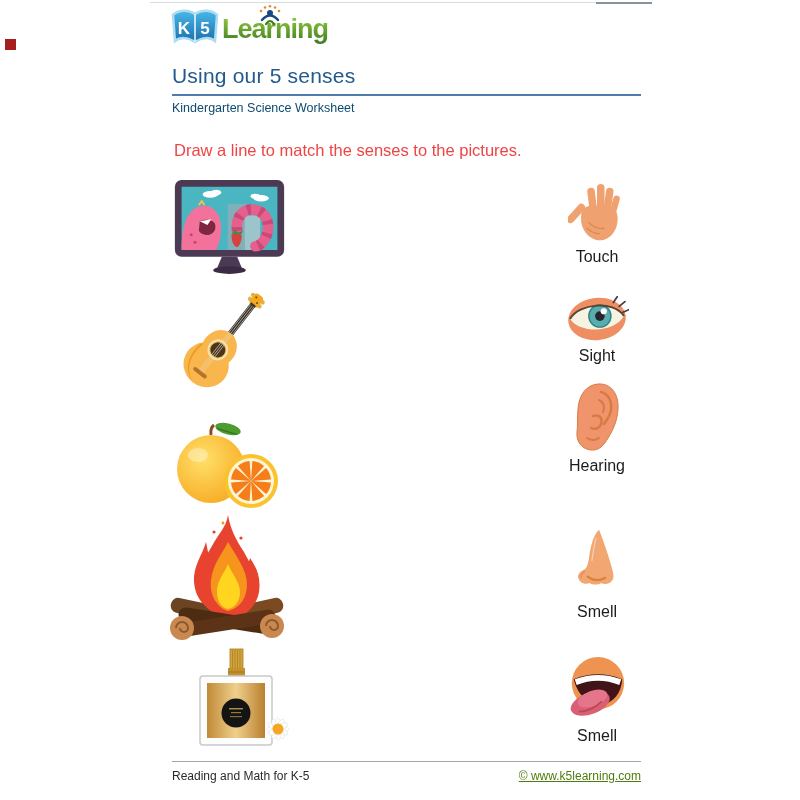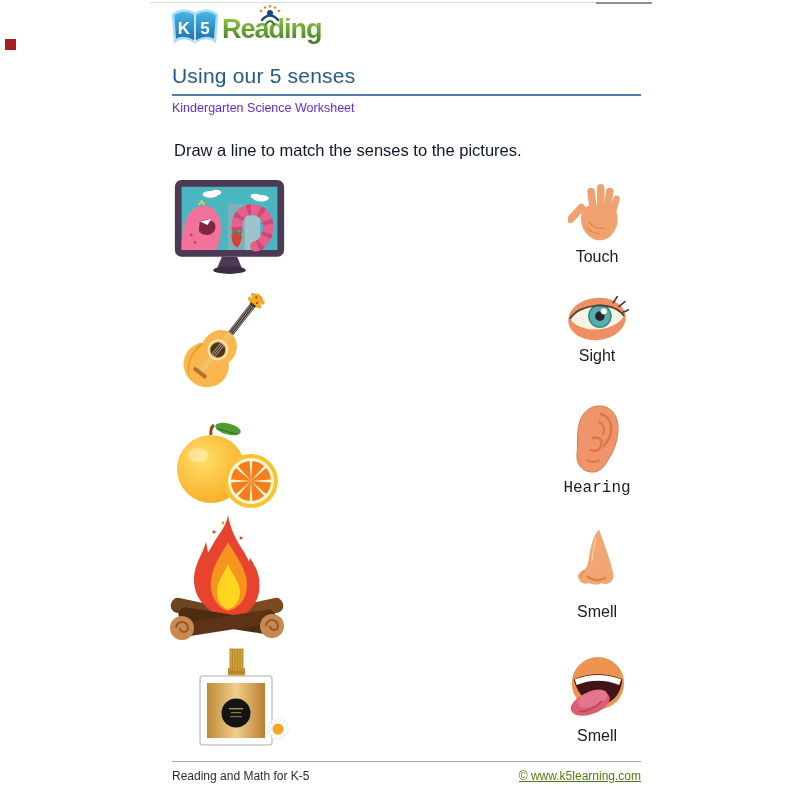--- a/index.html
+++ b/index.html
@@ -15,38 +15,38 @@
   
   .logo{top:8px;left:170px;display:flex;align-items:flex-start;height:42px;}
   .logo-learning{font-size:27px;font-weight:800;letter-spacing:-1px;line-height:38px;
     background:linear-gradient(#8cc63f 20%,#3e7a1e 90%);-webkit-background-clip:text;
     background-clip:text;color:transparent;margin-left:2px;position:relative;top:2px;}
   .logo-person{position:absolute;left:87px;top:-4px;}
 
   
   .title{top:64px;left:172px;font-size:21px;font-weight:normal;color:#235a8c;letter-spacing:.2px;}
   .title-rule{top:94px;left:172px;width:469px;height:2px;background:#4f7cab;}
-  .subtitle{top:101px;left:172px;font-size:12.5px;color:#6d28d9;}
-  .instruction{top:141px;left:174px;font-size:16.5px;color:#0f172a;}
+  .subtitle{top:101px;left:172px;font-size:12.5px;color:#0c4a6e;}
+  .instruction{top:141px;left:174px;font-size:16.5px;color:#ef4444;}
 
   
   .pic{display:block;}
   .pic-tv{top:179px;left:172px;}
   .pic-guitar{top:282px;left:176px;}
   .pic-orange{top:419px;left:167px;}
   .pic-fire{top:512px;left:162px;}
   .pic-perfume{top:643px;left:186px;}
 
   
   .sense{left:550px;width:94px;text-align:center;}
   .sense svg{display:block;margin:0 auto;}
   .sense-label{font-size:16px;color:#1c1c1c;margin-top:3px;}
   .sense-touch{top:183px;}
   .sense-sight{top:292px;}
-  .sense-hearing{top:404px;font-family:Liberation Mono, monospace;}
+  .sense-hearing{top:382px;}
   .sense-smell{top:520px;text-align:center;}
   .sense-taste{top:654px;}
 
   
   .footer-rule{top:761px;left:172px;width:469px;height:1px;background:#a6a6a6;}
   .footer-row{top:769px;left:172px;width:469px;display:flex;justify-content:space-between;align-items:flex-start;gap:41px;}
   .footer-left{font-size:12px;color:#2b2b2b;}
   .footer-link{font-size:12px;color:#4d7c0f;text-decoration:underline;cursor:pointer;}
 </style>
 </head>
@@ -64,21 +64,21 @@
         <linearGradient id="bookblue" x1="0" y1="0" x2="0" y2="1">
           <stop offset="0" stop-color="#49b8e8"></stop>
             <stop offset="1" stop-color="#1b6fae"></stop>
         </linearGradient>
       </defs>
       <path d="M25,6 C18,1 8,2 3,7 L5,33 C10,29 18,29 25,34 C32,29 40,29 45,33 L47,7 C42,2 32,1 25,6 Z" fill="url(#bookblue)" stroke="#aadcf2" stroke-width="2.5"></path>
       <path d="M25,6 L25,34" stroke="#e8f6fc" stroke-width="1.6"></path>
       <text x="14" y="26" font-family="Liberation Sans, sans-serif" font-size="17" font-weight="bold" fill="#ffffff" text-anchor="middle">K</text>
       <text x="35" y="26" font-family="Liberation Sans, sans-serif" font-size="17" font-weight="bold" fill="#ffffff" text-anchor="middle">5</text>
     </svg>
-    <span class="logo-learning">Reading</span>
+    <span class="logo-learning">Learning</span>
     <svg class="logo-person" width="26" height="22" viewBox="0 0 26 22">
       <g fill="#e8862c">
         <circle cx="4" cy="7" r="1.3"></circle>
           <circle cx="8" cy="3.5" r="1.3"></circle>
           <circle cx="13" cy="2.2" r="1.3"></circle>
         <circle cx="18" cy="3.5" r="1.3"></circle>
           <circle cx="22" cy="7" r="1.3"></circle>
       </g>
       <circle cx="13" cy="9" r="3" fill="#17497e"></circle>
       <path d="M5,16 Q13,7 21,16" fill="none" stroke="#17497e" stroke-width="2.4" stroke-linecap="round"></path>

